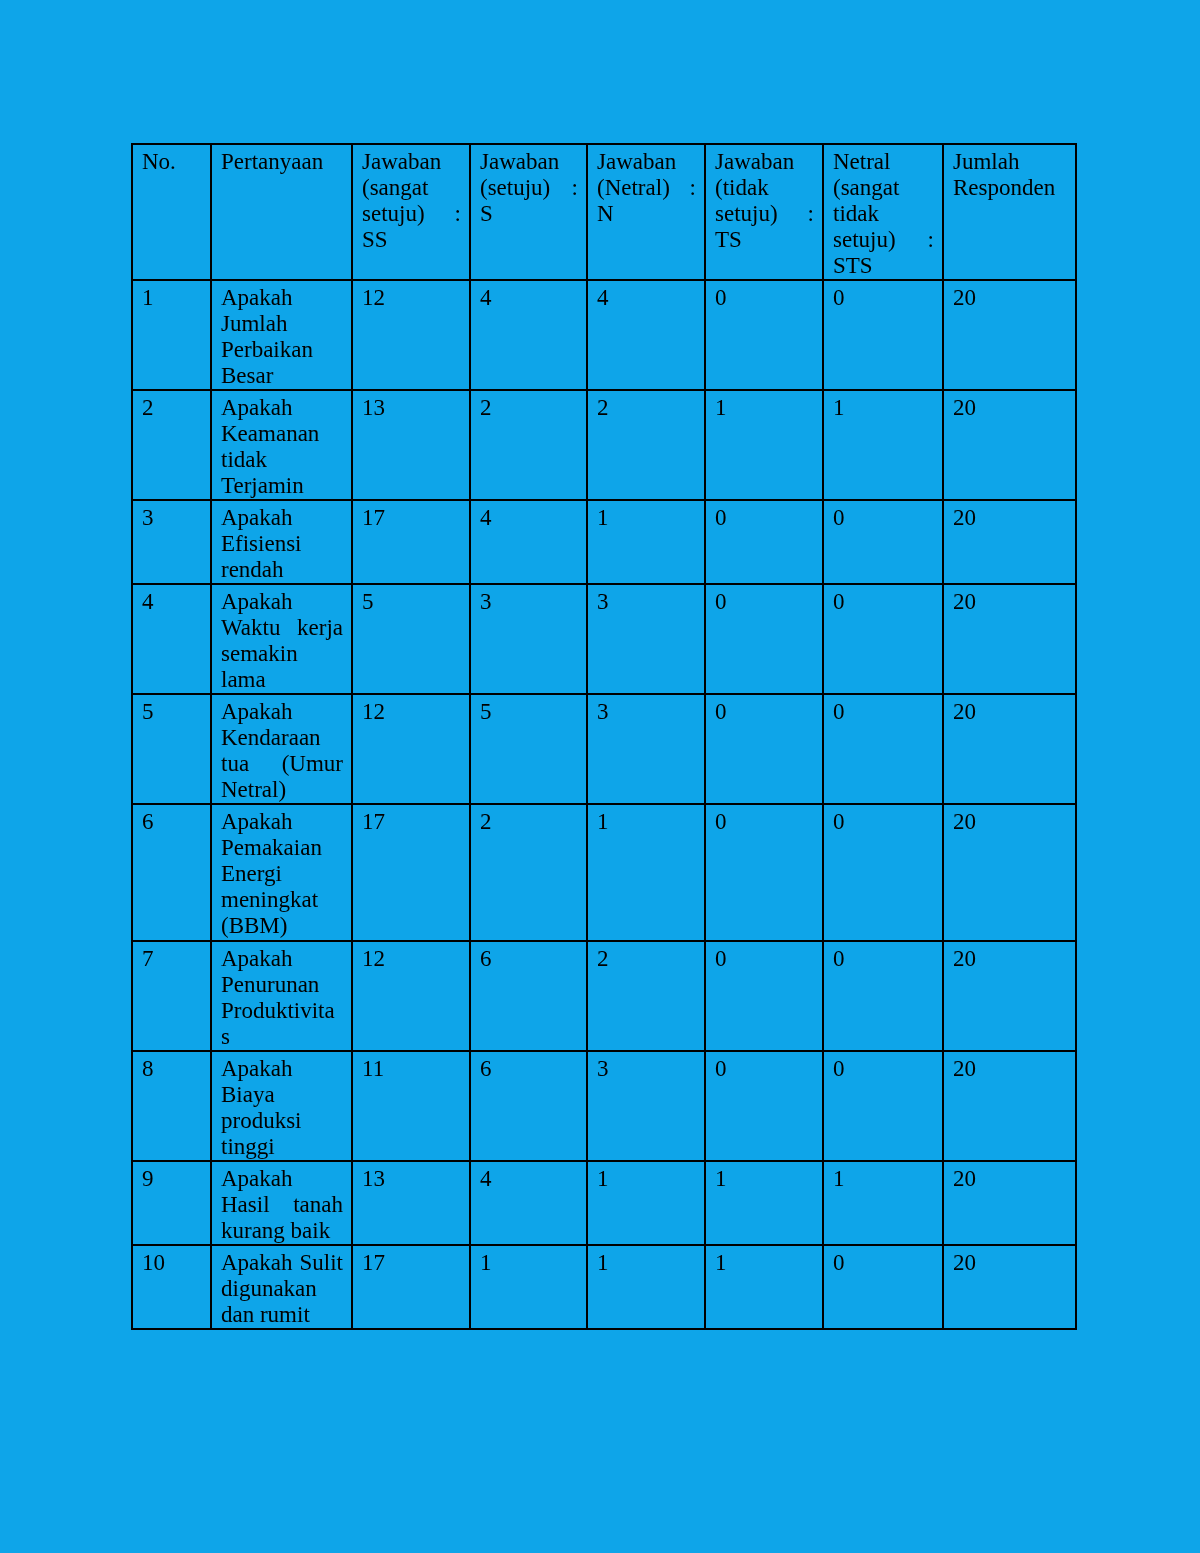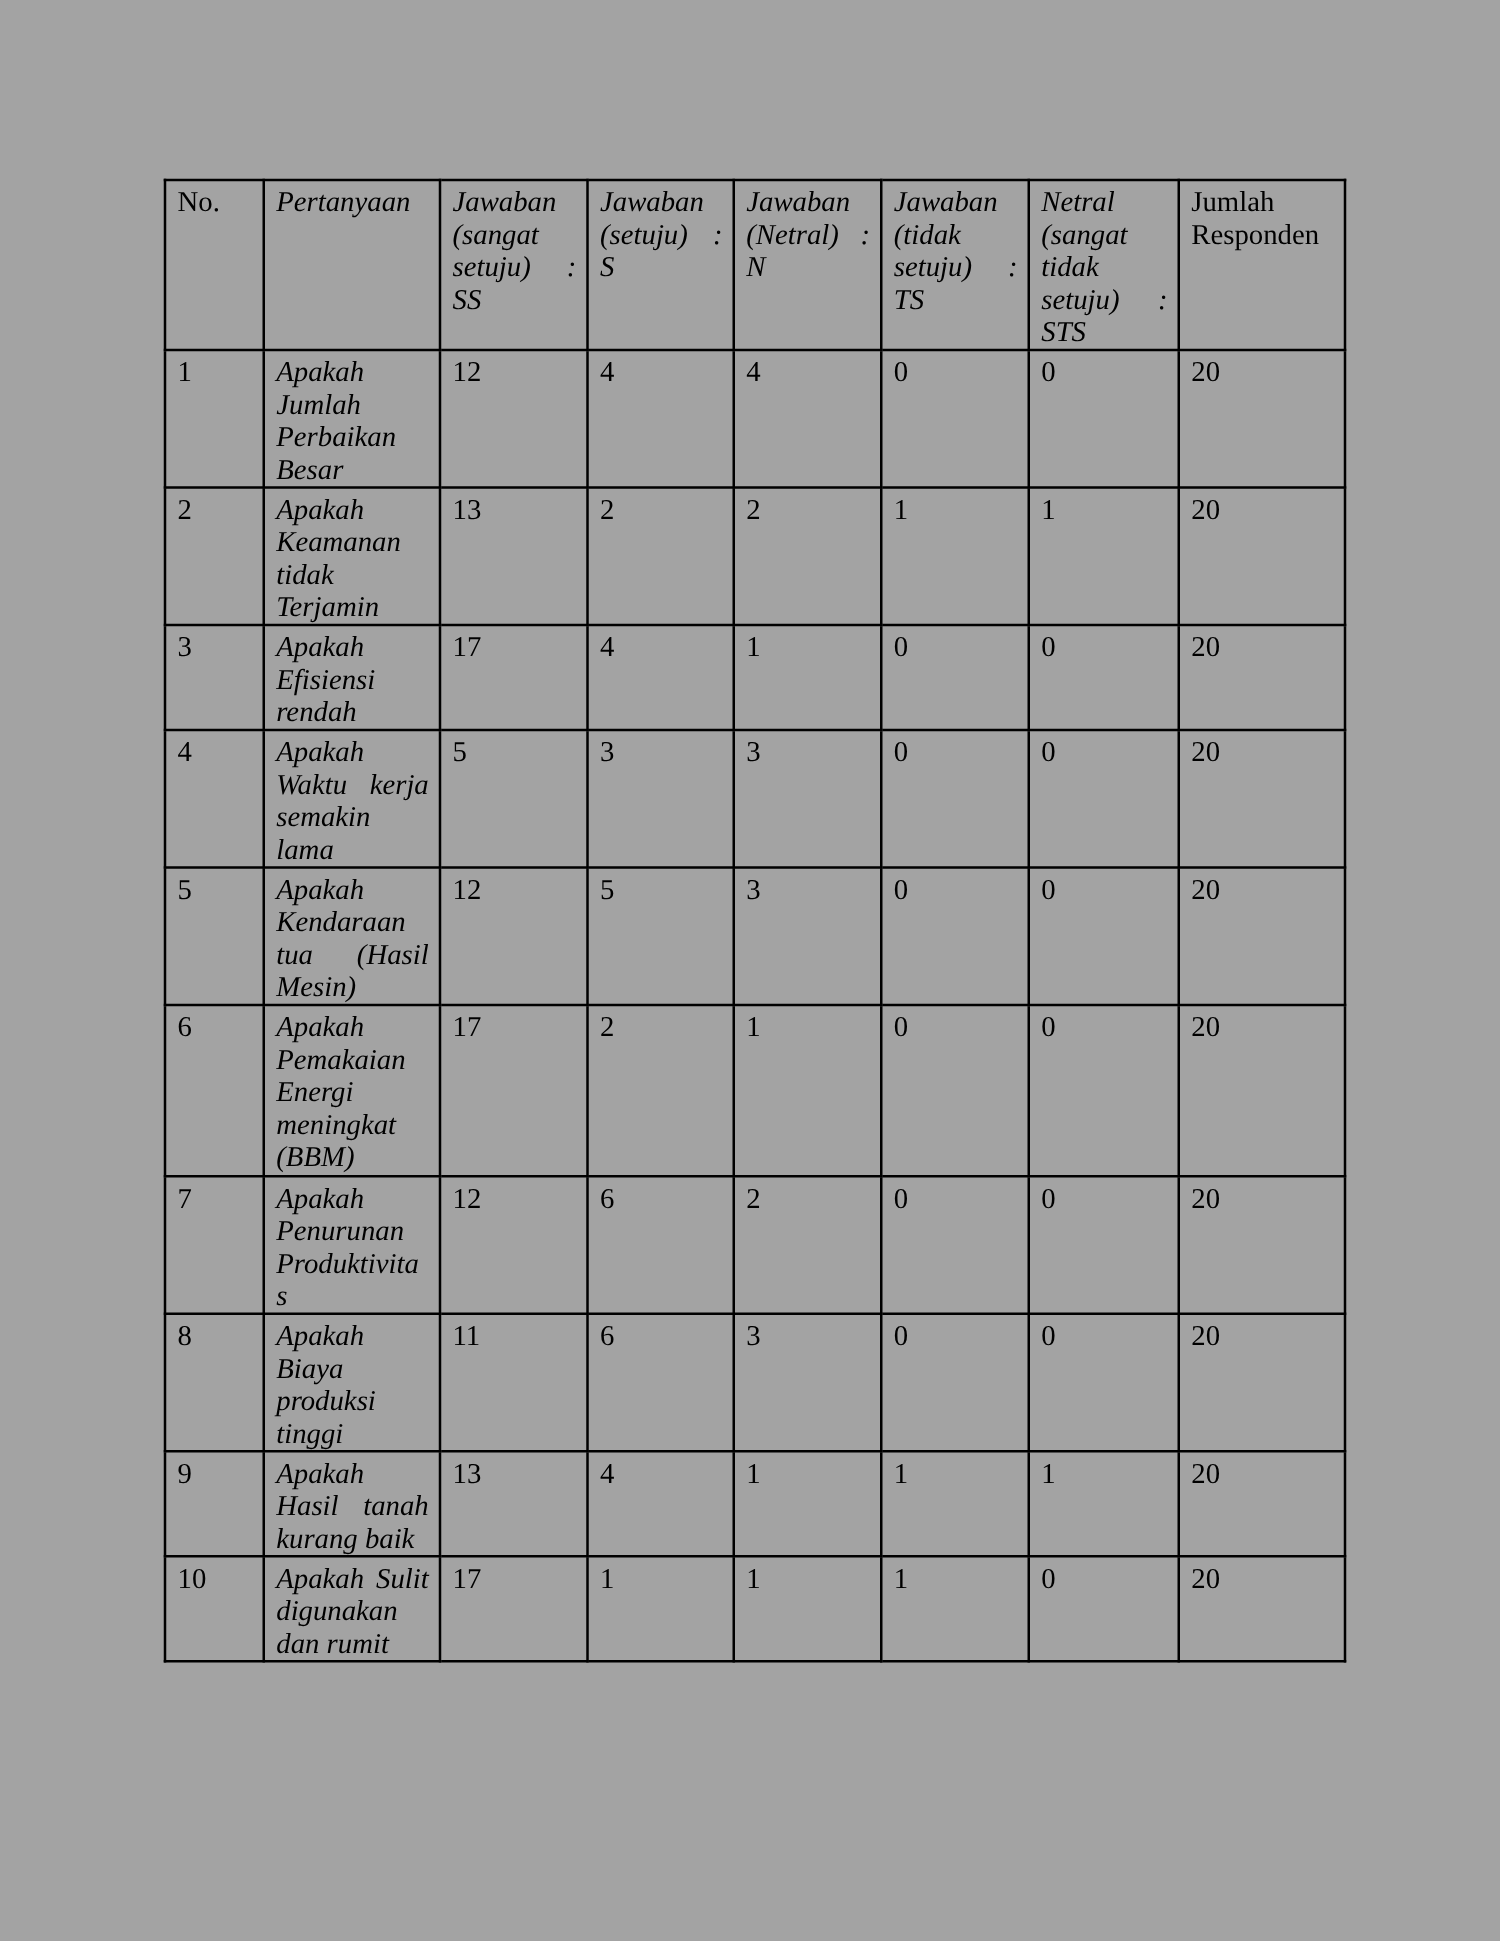--- a/index.html
+++ b/index.html
@@ -4,21 +4,21 @@
 <style>
   html, body {
     margin: 0;
     padding: 0;
     background: #ffffff;
   }
   .page {
     position: relative;
     width: 1200px;
     height: 1553px;
-    background: #a3a3a3;
+    background: #0ea5e9;
     color: #000000;
     font-family: "Liberation Serif", "DejaVu Serif", serif;
   }
   table.survey-table {
     position: absolute;
     left: 131px;
     top: 143px;
     border-collapse: collapse;
     table-layout: fixed;
     width: 944px;
@@ -34,21 +34,20 @@
     padding: 4px 8px 0 9px;
     overflow-wrap: break-word;
     word-wrap: break-word;
   }
   table.survey-table thead tr {
     height: 135px;
   }
   table.survey-table th.justify,
   table.survey-table td.q-cell {
     text-align: justify;
-    font-style: italic;
   }
 </style>
 </head>
 <body>
 
 <div class="page">
   <table class="survey-table">
     <colgroup>
       <col style="width:79px">
       <col style="width:141px">
@@ -107,21 +106,21 @@
           <td class="q-cell">Apakah Waktu kerja semakin lama</td>
           <td>5</td>
           <td>3</td>
           <td>3</td>
           <td>0</td>
           <td>0</td>
           <td>20</td>
         </tr>
         <tr style="height: 108px;">
           <td>5</td>
-          <td class="q-cell">Apakah Kendaraan tua (Hasil Mesin)</td>
+          <td class="q-cell">Apakah Kendaraan tua (Umur Netral)</td>
           <td>12</td>
           <td>5</td>
           <td>3</td>
           <td>0</td>
           <td>0</td>
           <td>20</td>
         </tr>
         <tr style="height: 137px;">
           <td>6</td>
           <td class="q-cell">Apakah Pemakaian Energi meningkat (BBM)</td>

